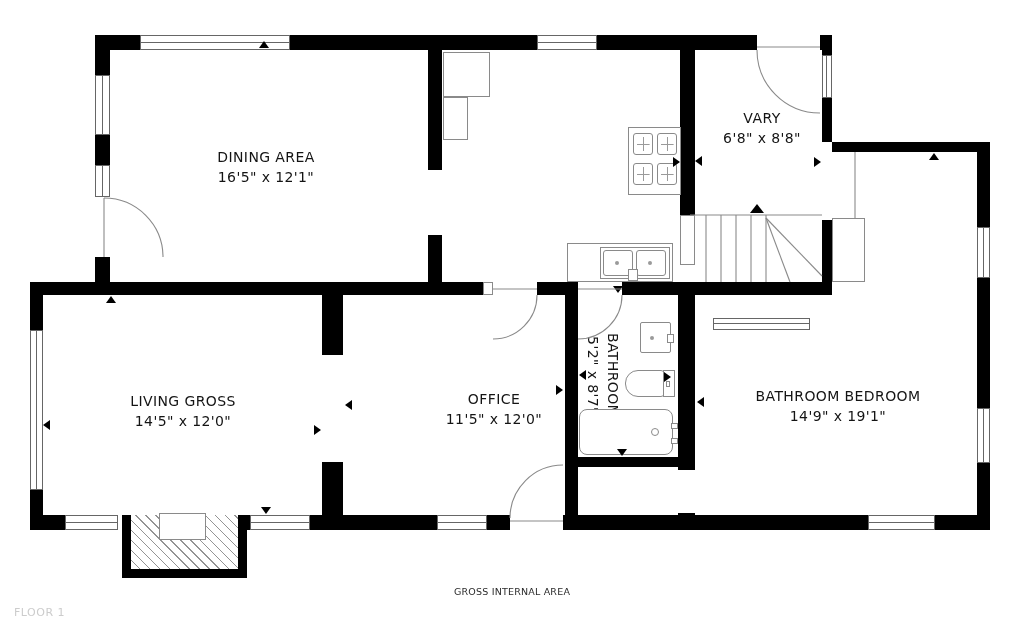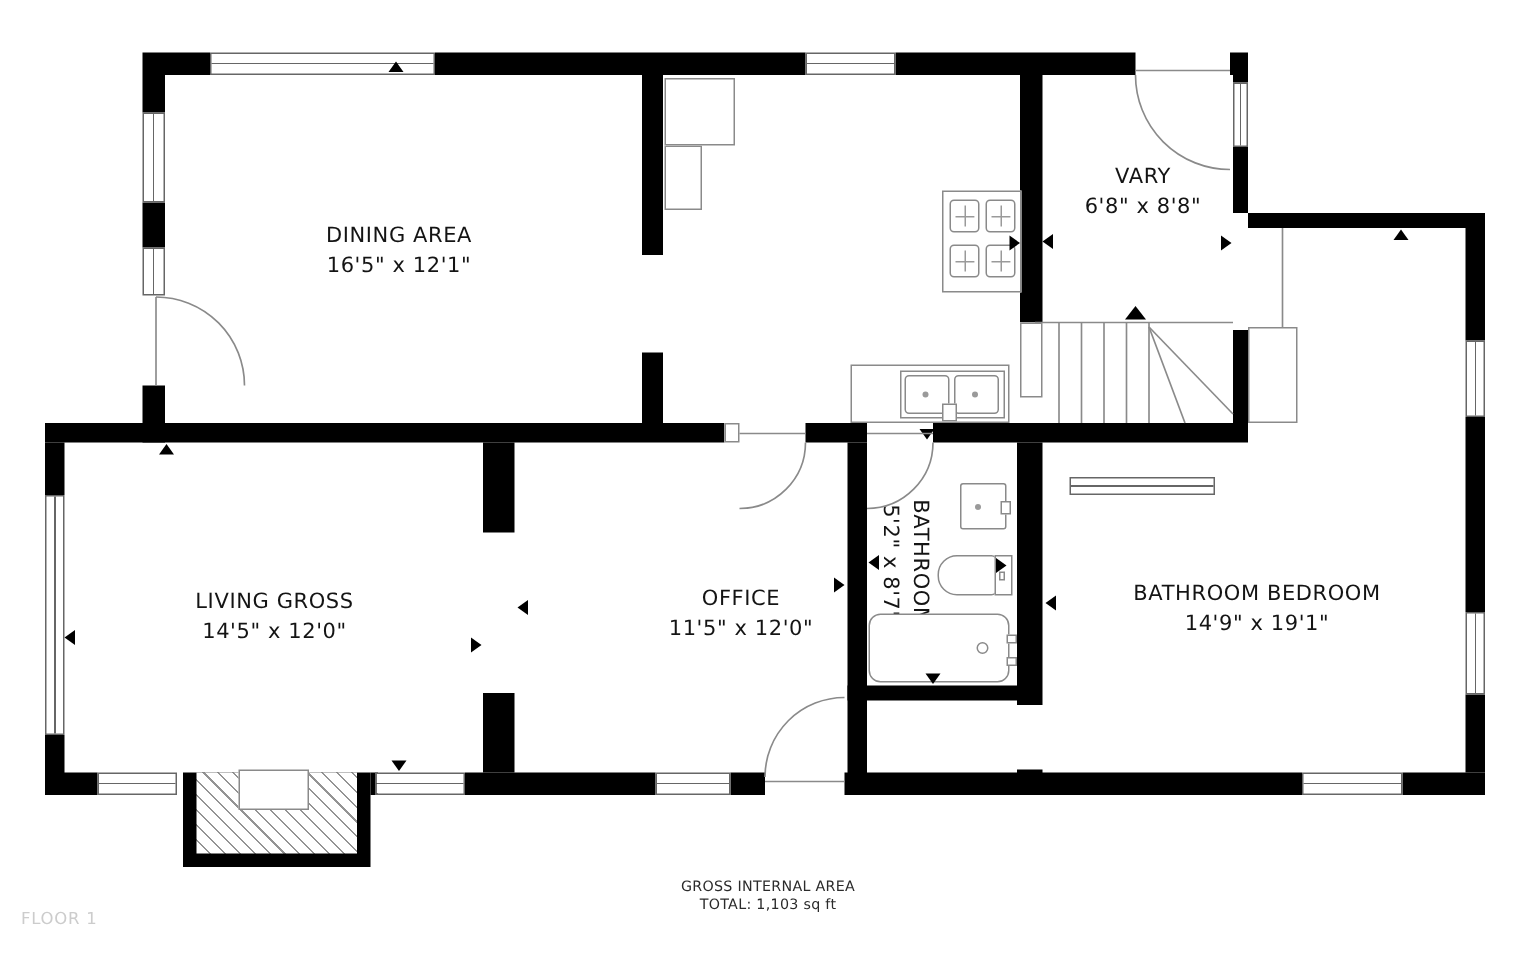--- a/index.html
+++ b/index.html
@@ -60,21 +60,20 @@
     <span>BATHROOM</span>
     <span>5'2" x 8'7"</span>
   </div>
   <div class="room-label" style="left:838px;top:406px;">
     <span>BATHROOM BEDROOM</span>
     <span>14'9" x 19'1"</span>
   </div>
 
   <div id="footer">
     <div>GROSS INTERNAL AREA</div>
-    <div>TOTAL: 1,103 sq ft</div>
   </div>
   <div id="floor-label">FLOOR 1</div>
 <div class="wall" style="left: 95px; top: 35px; width: 45px; height: 15px;"></div>
     <div class="wall" style="left: 290px; top: 35px; width: 247px; height: 15px;"></div>
     <div class="wall" style="left: 597px; top: 35px; width: 160px; height: 15px;"></div>
     <div class="wall" style="left: 820px; top: 35px; width: 12px; height: 15px;"></div>
     <div class="wall" style="left: 95px; top: 50px; width: 15px; height: 25px;"></div>
     <div class="wall" style="left: 95px; top: 135px; width: 15px; height: 30px;"></div>
     <div class="wall" style="left: 95px; top: 257px; width: 15px; height: 38px;"></div>
     <div class="wall" style="left: 30px; top: 282px; width: 453px; height: 13px;"></div>

